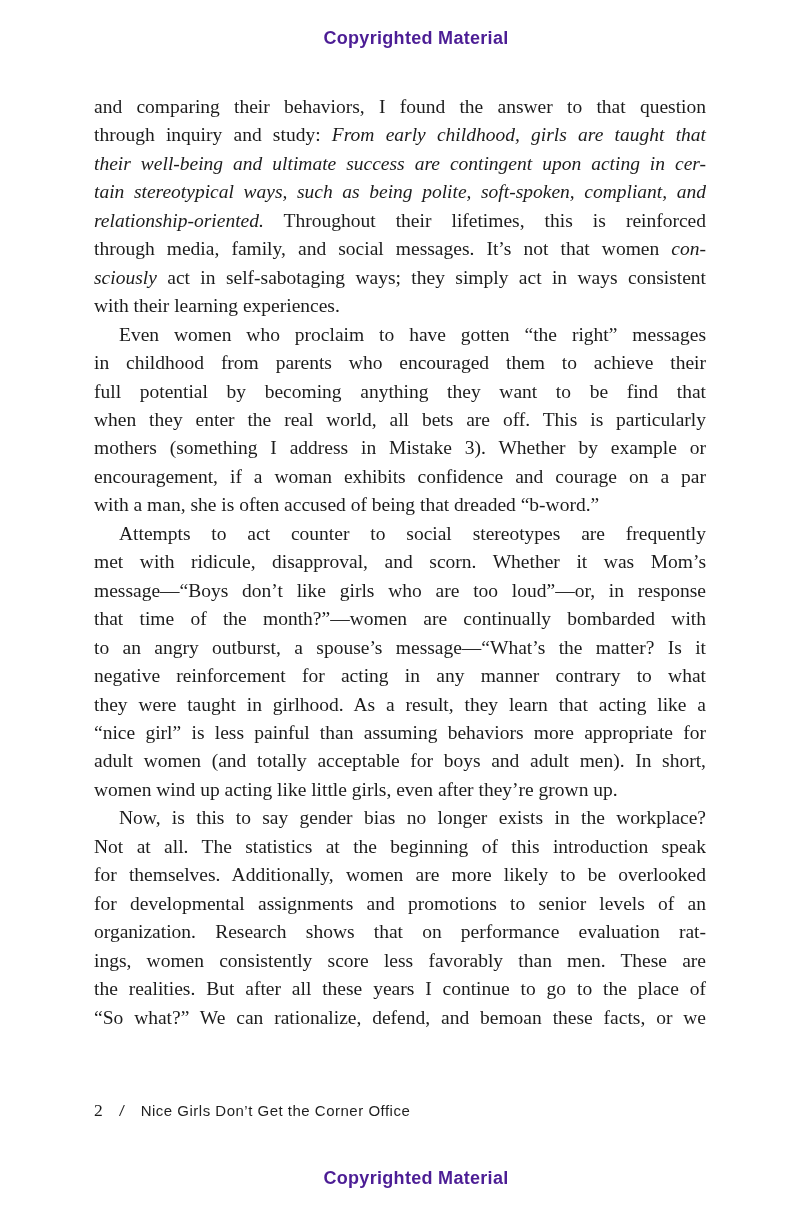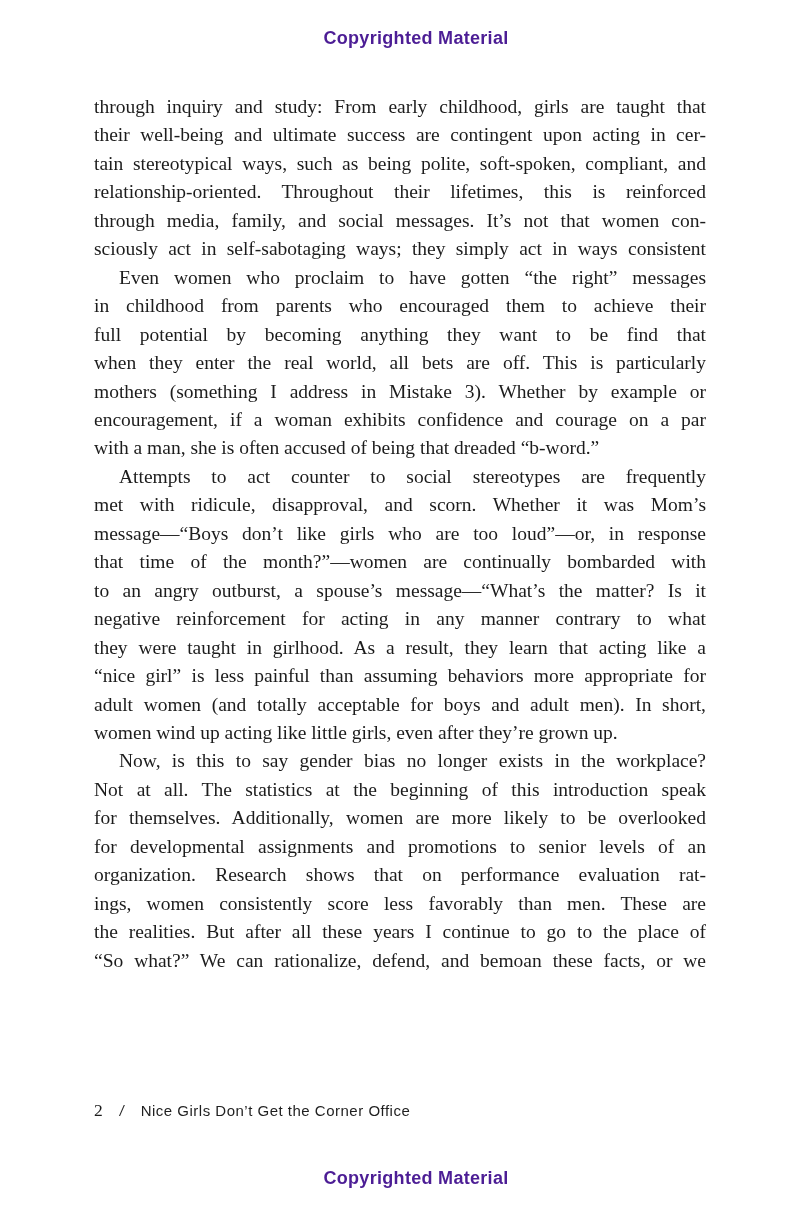--- a/index.html
+++ b/index.html
@@ -39,21 +39,21 @@
     color: #1c1c1c;
   }
   .paragraph { margin: 0; }
   .line {
     text-align: justify;
     text-align-last: justify;
     white-space: normal;
   }
   .line.flush { text-align-last: left; }
   .line.indent { text-indent: 25px; }
-  .it { }
+  .it { font-style: italic; }
 
   .footer {
     position: absolute;
     left: 94px;
     top: 1100px;
     display: flex;
     align-items: baseline;
     font-family: "Liberation Sans", sans-serif;
     font-size: 15px;
     color: #1f1f1f;
@@ -74,26 +74,28 @@
 </style>
 </head>
 <body>
 
 <div class="page">
 
   <div class="copyright-notice copyright-top">Copyrighted Material</div>
 
   <div class="text-block">
       <div class="paragraph">
+        <div class="line"><span>and comparing their behaviors, I found the answer to that question</span></div>
         <div class="line"><span>through inquiry and study: </span><span class="it">From early childhood, girls are taught that</span></div>
         <div class="line"><span class="it">their well-being and ultimate success are contingent upon acting in cer-</span></div>
         <div class="line"><span class="it">tain stereotypical ways, such as being polite, soft-spoken, compliant, and</span></div>
         <div class="line"><span class="it">relationship-oriented.</span><span> Throughout their lifetimes, this is reinforced</span></div>
         <div class="line"><span>through media, family, and social messages. It’s not that women </span><span class="it">con-</span></div>
         <div class="line"><span class="it">sciously</span><span> act in self-sabotaging ways; they simply act in ways consistent</span></div>
+        <div class="line flush"><span>with their learning experiences.</span></div>
       </div>
       <div class="paragraph">
         <div class="line indent"><span>Even women who proclaim to have gotten “the right” messages</span></div>
         <div class="line"><span>in childhood from parents who encouraged them to achieve their</span></div>
         <div class="line"><span>full potential by becoming anything they want to be find that</span></div>
         <div class="line"><span>when they enter the real world, all bets are off. This is particularly</span></div>
         <div class="line"><span>mothers (something I address in Mistake 3). Whether by example or</span></div>
         <div class="line"><span>encouragement, if a woman exhibits confidence and courage on a par</span></div>
         <div class="line flush"><span>with a man, she is often accused of being that dreaded “b-word.”</span></div>
       </div>

